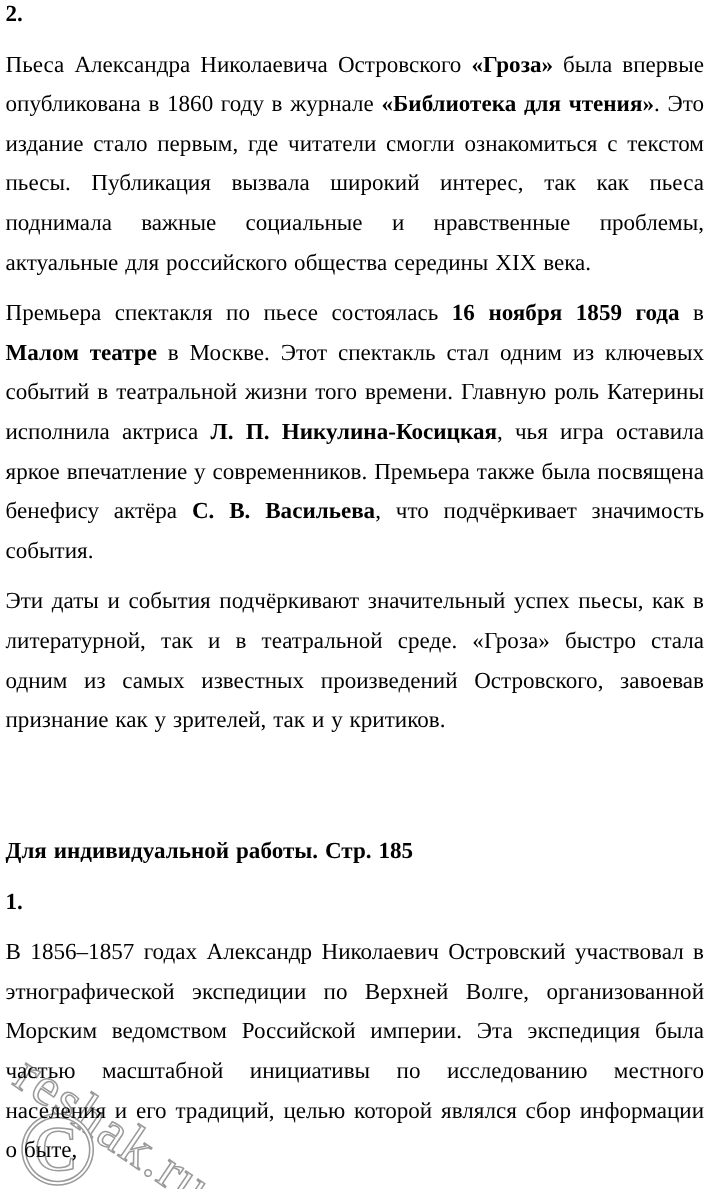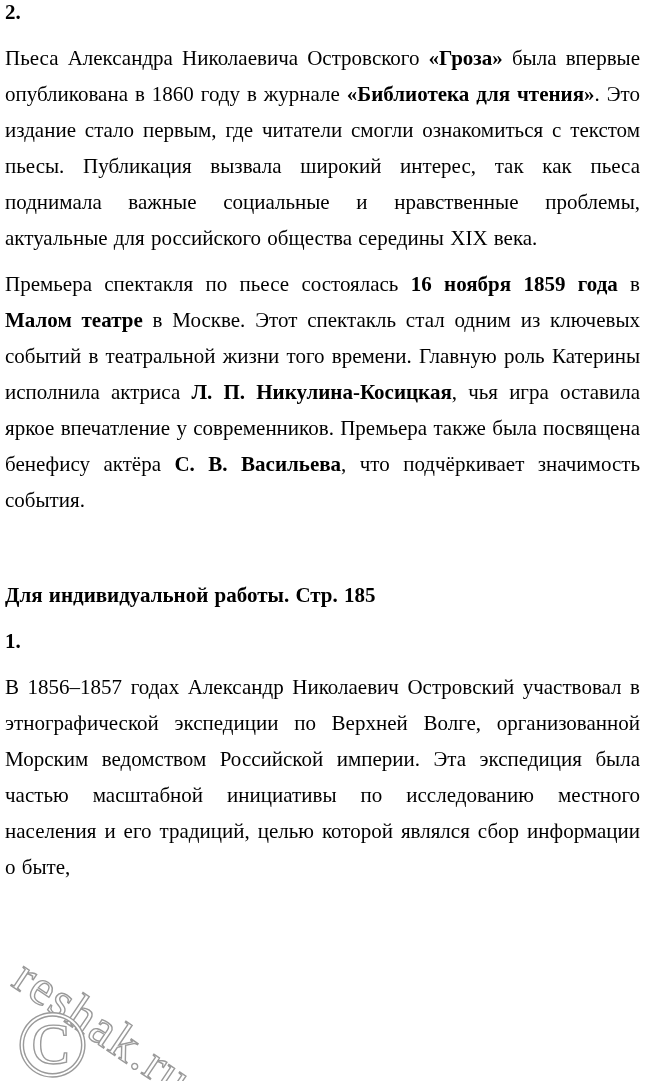--- a/index.html
+++ b/index.html
@@ -33,37 +33,38 @@
     margin: 0 0 10px 0;
     font-size: 21px;
     line-height: 36px;
     text-align: justify;
     word-spacing: 1px;
   }
   .num-heading, .section-heading {
     text-align: left;
   }
   .section-heading {
-    margin-top: 59px;
+    margin-top: 83px;
   }
   .bold { font-weight: bold; }
   .subheading { font-weight: bold; }
 </style>
 </head>
 <body>
 
 <div class="page" style="color: rgb(0, 0, 0); background: rgb(255, 255, 255);">
 
   <svg class="watermark" width="250" height="143" viewBox="0 0 250 143">
     <text x="10" y="47" transform="rotate(34 10 47)" font-family="Liberation Serif, serif" font-size="50" letter-spacing="2" fill="#ffffff" stroke="#9a9a9a" stroke-width="1.4">reshak.ru</text>
     <text x="16" y="138" font-family="Liberation Serif, serif" font-size="96" fill="#ffffff" stroke="#9a9a9a" stroke-width="1.4">©</text>
   </svg>
 
   <div class="content">
       <p class="block num-heading"><span class="bold">2.</span></p>
       <p class="block paragraph"><span>Пьеса Александра Николаевича Островского </span><span class="bold">«Гроза»</span><span> была впервые опубликована в 1860 году в журнале </span><span class="bold">«Библиотека для чтения»</span><span>. Это издание стало первым, где читатели смогли ознакомиться с текстом пьесы. Публикация вызвала широкий интерес, так как пьеса поднимала важные социальные и нравственные проблемы, актуальные для российского общества середины XIX века.</span></p>
       <p class="block paragraph"><span>Премьера спектакля по пьесе состоялась </span><span class="bold">16 ноября 1859 года</span><span> в </span><span class="bold">Малом театре</span><span> в Москве. Этот спектакль стал одним из ключевых событий в театральной жизни того времени. Главную роль Катерины исполнила актриса </span><span class="bold">Л. П. Никулина-Косицкая</span><span>, чья игра оставила яркое впечатление у современников. Премьера также была посвящена бенефису актёра </span><span class="bold">С. В. Васильева</span><span>, что подчёркивает значимость события.</span></p>
+      <p class="block paragraph"><span>Эти даты и события подчёркивают значительный успех пьесы, как в литературной, так и в театральной среде. «Гроза» быстро стала одним из самых известных произведений Островского, завоевав признание как у зрителей, так и у критиков.</span></p>
       <p class="block section-heading"><span class="bold">Для индивидуальной работы. Стр. 185</span></p>
       <p class="block num-heading"><span class="bold">1.</span></p>
       <p class="block paragraph"><span>В 1856–1857 годах Александр Николаевич Островский участвовал в этнографической экспедиции по Верхней Волге, организованной Морским ведомством Российской империи. Эта экспедиция была частью масштабной инициативы по исследованию местного населения и его традиций, целью которой являлся сбор информации о быте,</span></p>
     </div>
 
 </div>
 
 </body></html>

